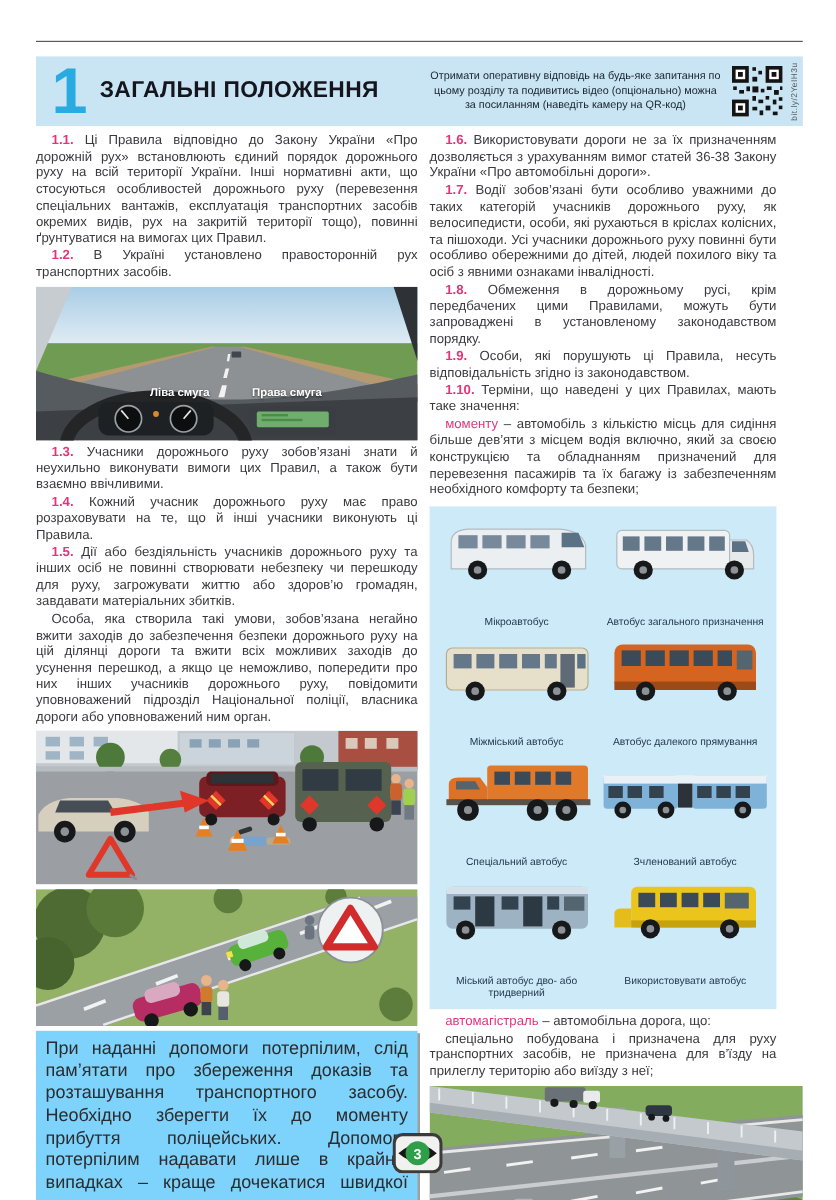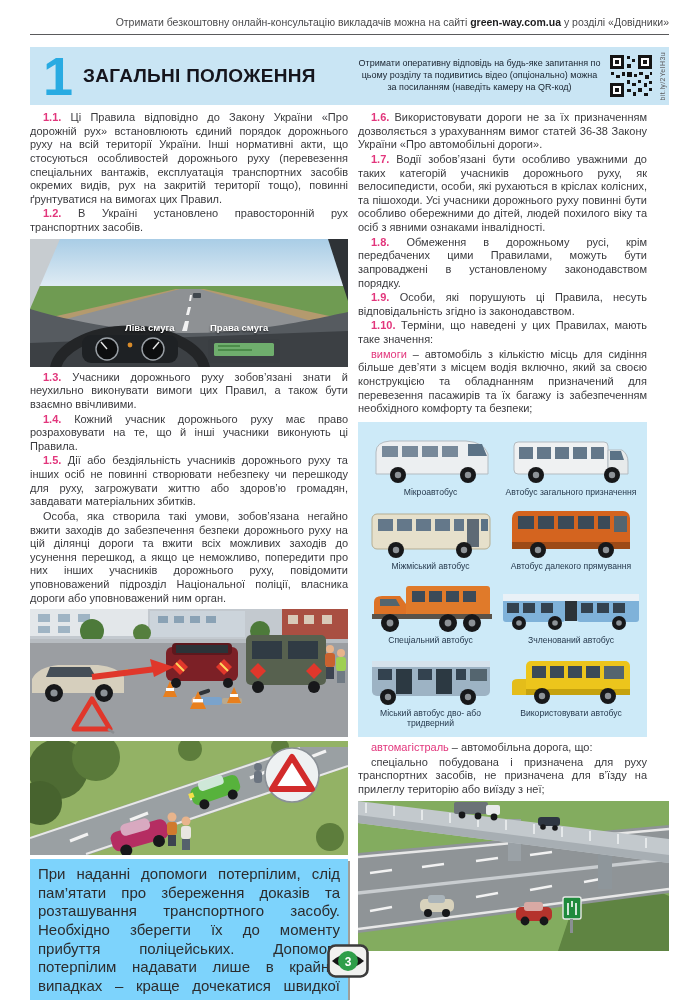--- a/index.html
+++ b/index.html
@@ -35,34 +35,31 @@
   .fig{position:relative;margin:4px 0;line-height:0;}
   .fig svg{display:block;}
   .lanelabel{position:absolute;font-size:9.5px;font-weight:bold;color:#fff;
              text-shadow:0 1px 2px rgba(0,0,0,.7);line-height:1;}
 
   .notebox{background:#7dd3fc;box-shadow:2px 2px 0 rgba(80,78,70,.55);padding:6px 8px;
            font-size:15px;line-height:1.24;text-align:justify;color:#2c2c2e;margin-top:4px;}
 
   .buspanel{background:#cdeaf8;margin:6px 0 4px 0;padding:10px 6px 8px 6px;
             display:grid;grid-template-columns:1fr 1fr;row-gap:8px;column-gap:4px;}
-  .buscell{display:flex;flex-direction:column;align-items:center;}
+  .buscell{display:flex;flex-direction:column;align-items:center;gap:26px;}
   .buscell svg{display:block;}
   .buslabel{font-size:8.6px;color:#26394d;text-align:center;line-height:1.15;margin-top:2px;}
 
   .pagemark{position:absolute;left:327px;top:944px;line-height:0;}
 </style>
 </head>
 <body>
 
 <div class="page">
 
-  <div class="topnote">
-    <span>Отримати безкоштовну онлайн-консультацію викладачів можна на сайті </span><b>green-way.com.ua</b><span> у розділі «Довідники»</span>
-  </div>
   <div class="toprule"></div>
 
   <div class="banner">
     <div class="chapnum">1</div>
     <div class="chaptitle">ЗАГАЛЬНІ ПОЛОЖЕННЯ</div>
     <div class="qrblock">
       <div class="qrnote">Отримати оперативну відповідь на будь-яке запитання по цьому розділу та подивитись відео (опціонально) можна за посиланням (наведіть камеру на QR-код)</div>
       <svg width="46" height="46" viewBox="0 0 46 46">
         <rect width="46" height="46" fill="#c9e5f4"></rect>
         <g fill="#141414">
@@ -311,21 +308,21 @@
       <div class="notebox">При наданні допомоги потерпілим, слід пам’ятати про збереження доказів та розташування транспортного засобу. Необхідно зберегти їх до моменту прибуття поліцейських. Допомогу потерпілим надавати лише в крайніх випадках – краще дочекатися швидкої допомоги.</div>
     </div>
 
     <div class="col right">
 
       <p class="para"><span class="pnum">1.6.</span> <span>Використовувати дороги не за їх призначенням дозволяється з урахуванням вимог статей 36-38 Закону України «Про автомобільні дороги».</span></p>
       <p class="para"><span class="pnum">1.7.</span> <span>Водії зобов’язані бути особливо уважними до таких категорій учасників дорожнього руху, як велосипедисти, особи, які рухаються в кріслах колісних, та пішоходи. Усі учасники дорожнього руху повинні бути особливо обережними до дітей, людей похилого віку та осіб з явними ознаками інвалідності.</span></p>
       <p class="para"><span class="pnum">1.8.</span> <span>Обмеження в дорожньому русі, крім передбачених цими Правилами, можуть бути запроваджені в установленому законодавством порядку.</span></p>
       <p class="para"><span class="pnum">1.9.</span> <span>Особи, які порушують ці Правила, несуть відповідальність згідно із законодавством.</span></p>
       <p class="para"><span class="pnum">1.10.</span> <span>Терміни, що наведені у цих Правилах, мають таке значення:</span></p>
-      <p class="para"><span class="term">вимоги</span><span> – автомобіль з кількістю місць для сидіння більше дев’яти з місцем водія включно, який за своєю конструкцією та обладнанням призначений для перевезення пасажирів та їх багажу із забезпеченням необхідного комфорту та безпеки;</span></p>
+      <p class="para"><span class="term">моменту</span><span> – автомобіль з кількістю місць для сидіння більше дев’яти з місцем водія включно, який за своєю конструкцією та обладнанням призначений для перевезення пасажирів та їх багажу із забезпеченням необхідного комфорту та безпеки;</span></p>
 
       <div class="buspanel">
 
         <div class="buscell">
           <svg width="130" height="54" viewBox="0 0 130 54">
             <path d="M10,42 L10,20 Q10,10 24,9 L100,9 Q118,10 122,22 L122,42 Z" fill="#eceff1" stroke="#b3bbc1" stroke-width="1"></path>
             <polygon points="102,12 116,12 121,24 102,24" fill="#5b7286"></polygon>
             <g fill="#77899a">
                 <rect x="16" y="14" width="16" height="11"></rect>
                 <rect x="36" y="14" width="16" height="11"></rect>

